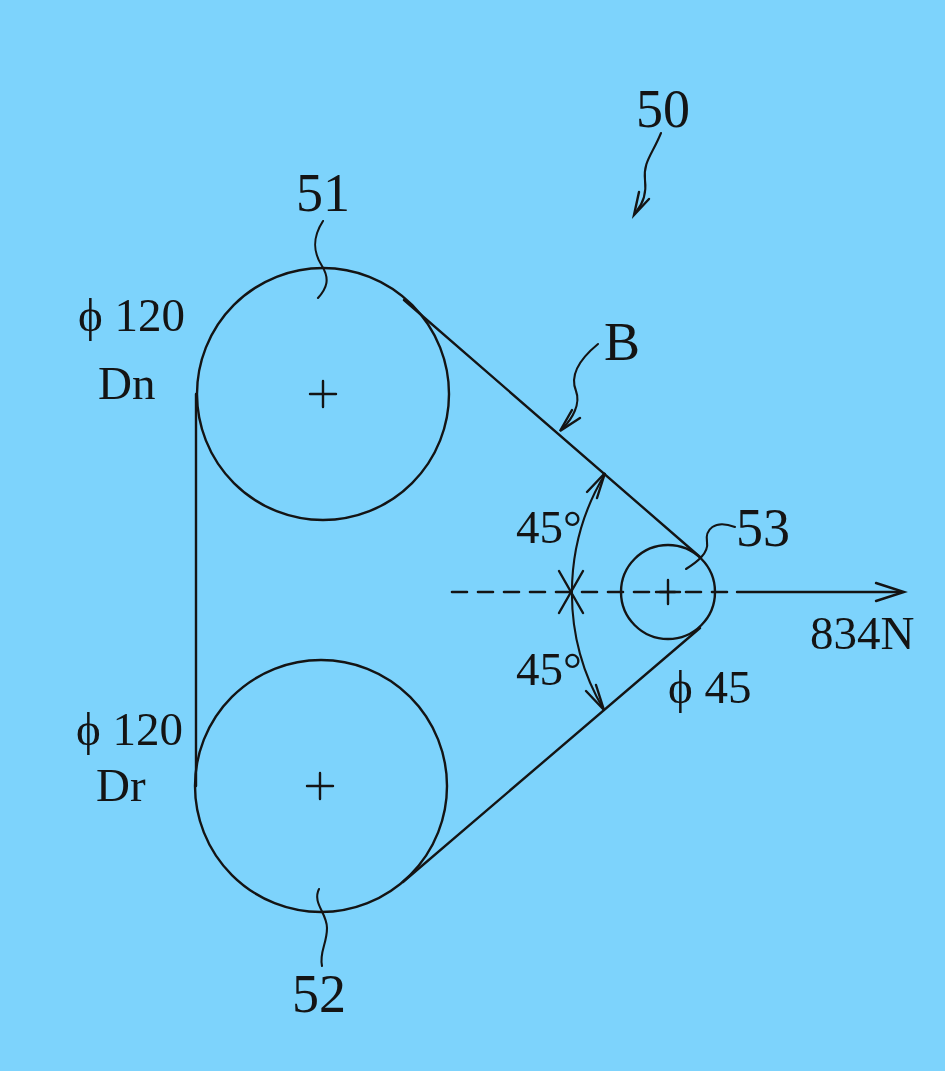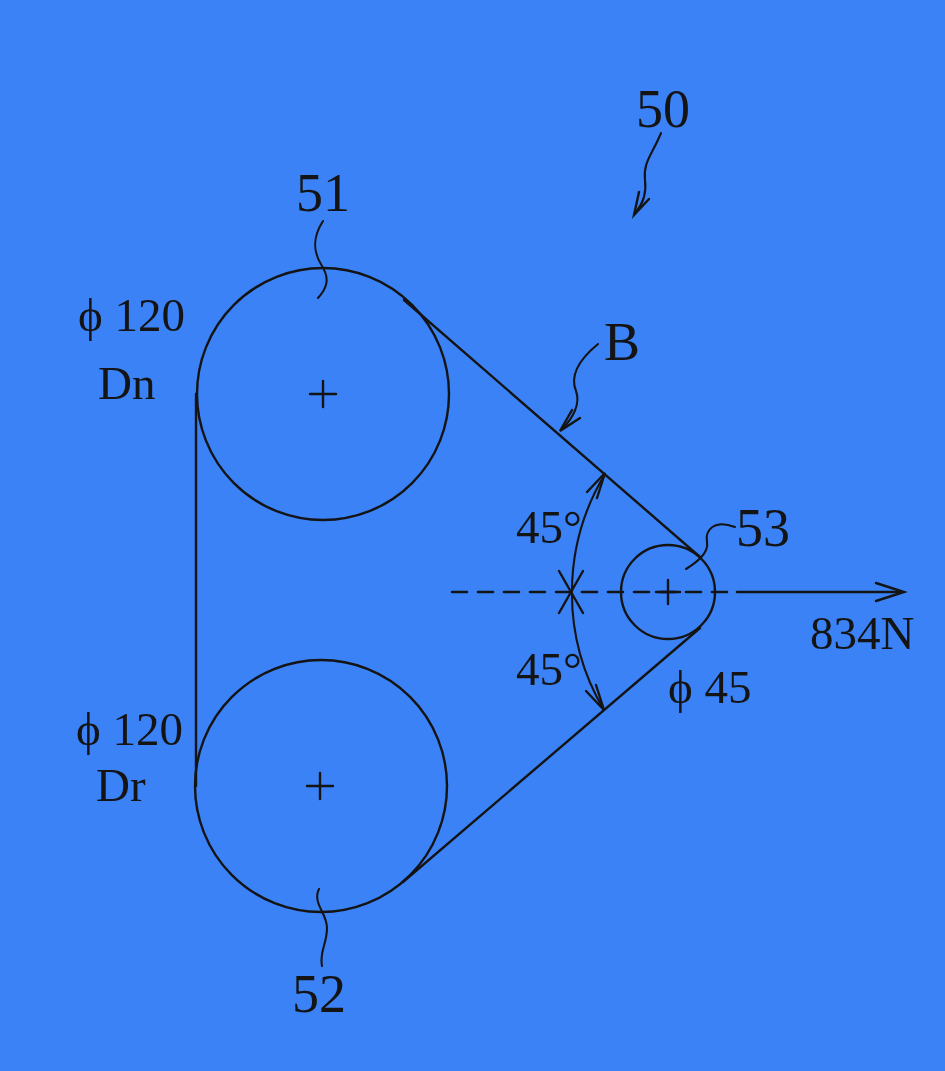--- a/index.html
+++ b/index.html
@@ -4,21 +4,21 @@
 <style>
   html, body {
     margin: 0;
     padding: 0;
     background: #ffffff;
   }
   .page {
     position: relative;
     width: 945px;
     height: 1071px;
-    background: #3b82f6;
+    background: #7dd3fc;
     overflow: hidden;
   }
   svg { display: block; }
   .stroke {
     fill: none;
     stroke: #141414;
     stroke-width: 2.4;
     stroke-linecap: round;
     stroke-linejoin: round;
   }

